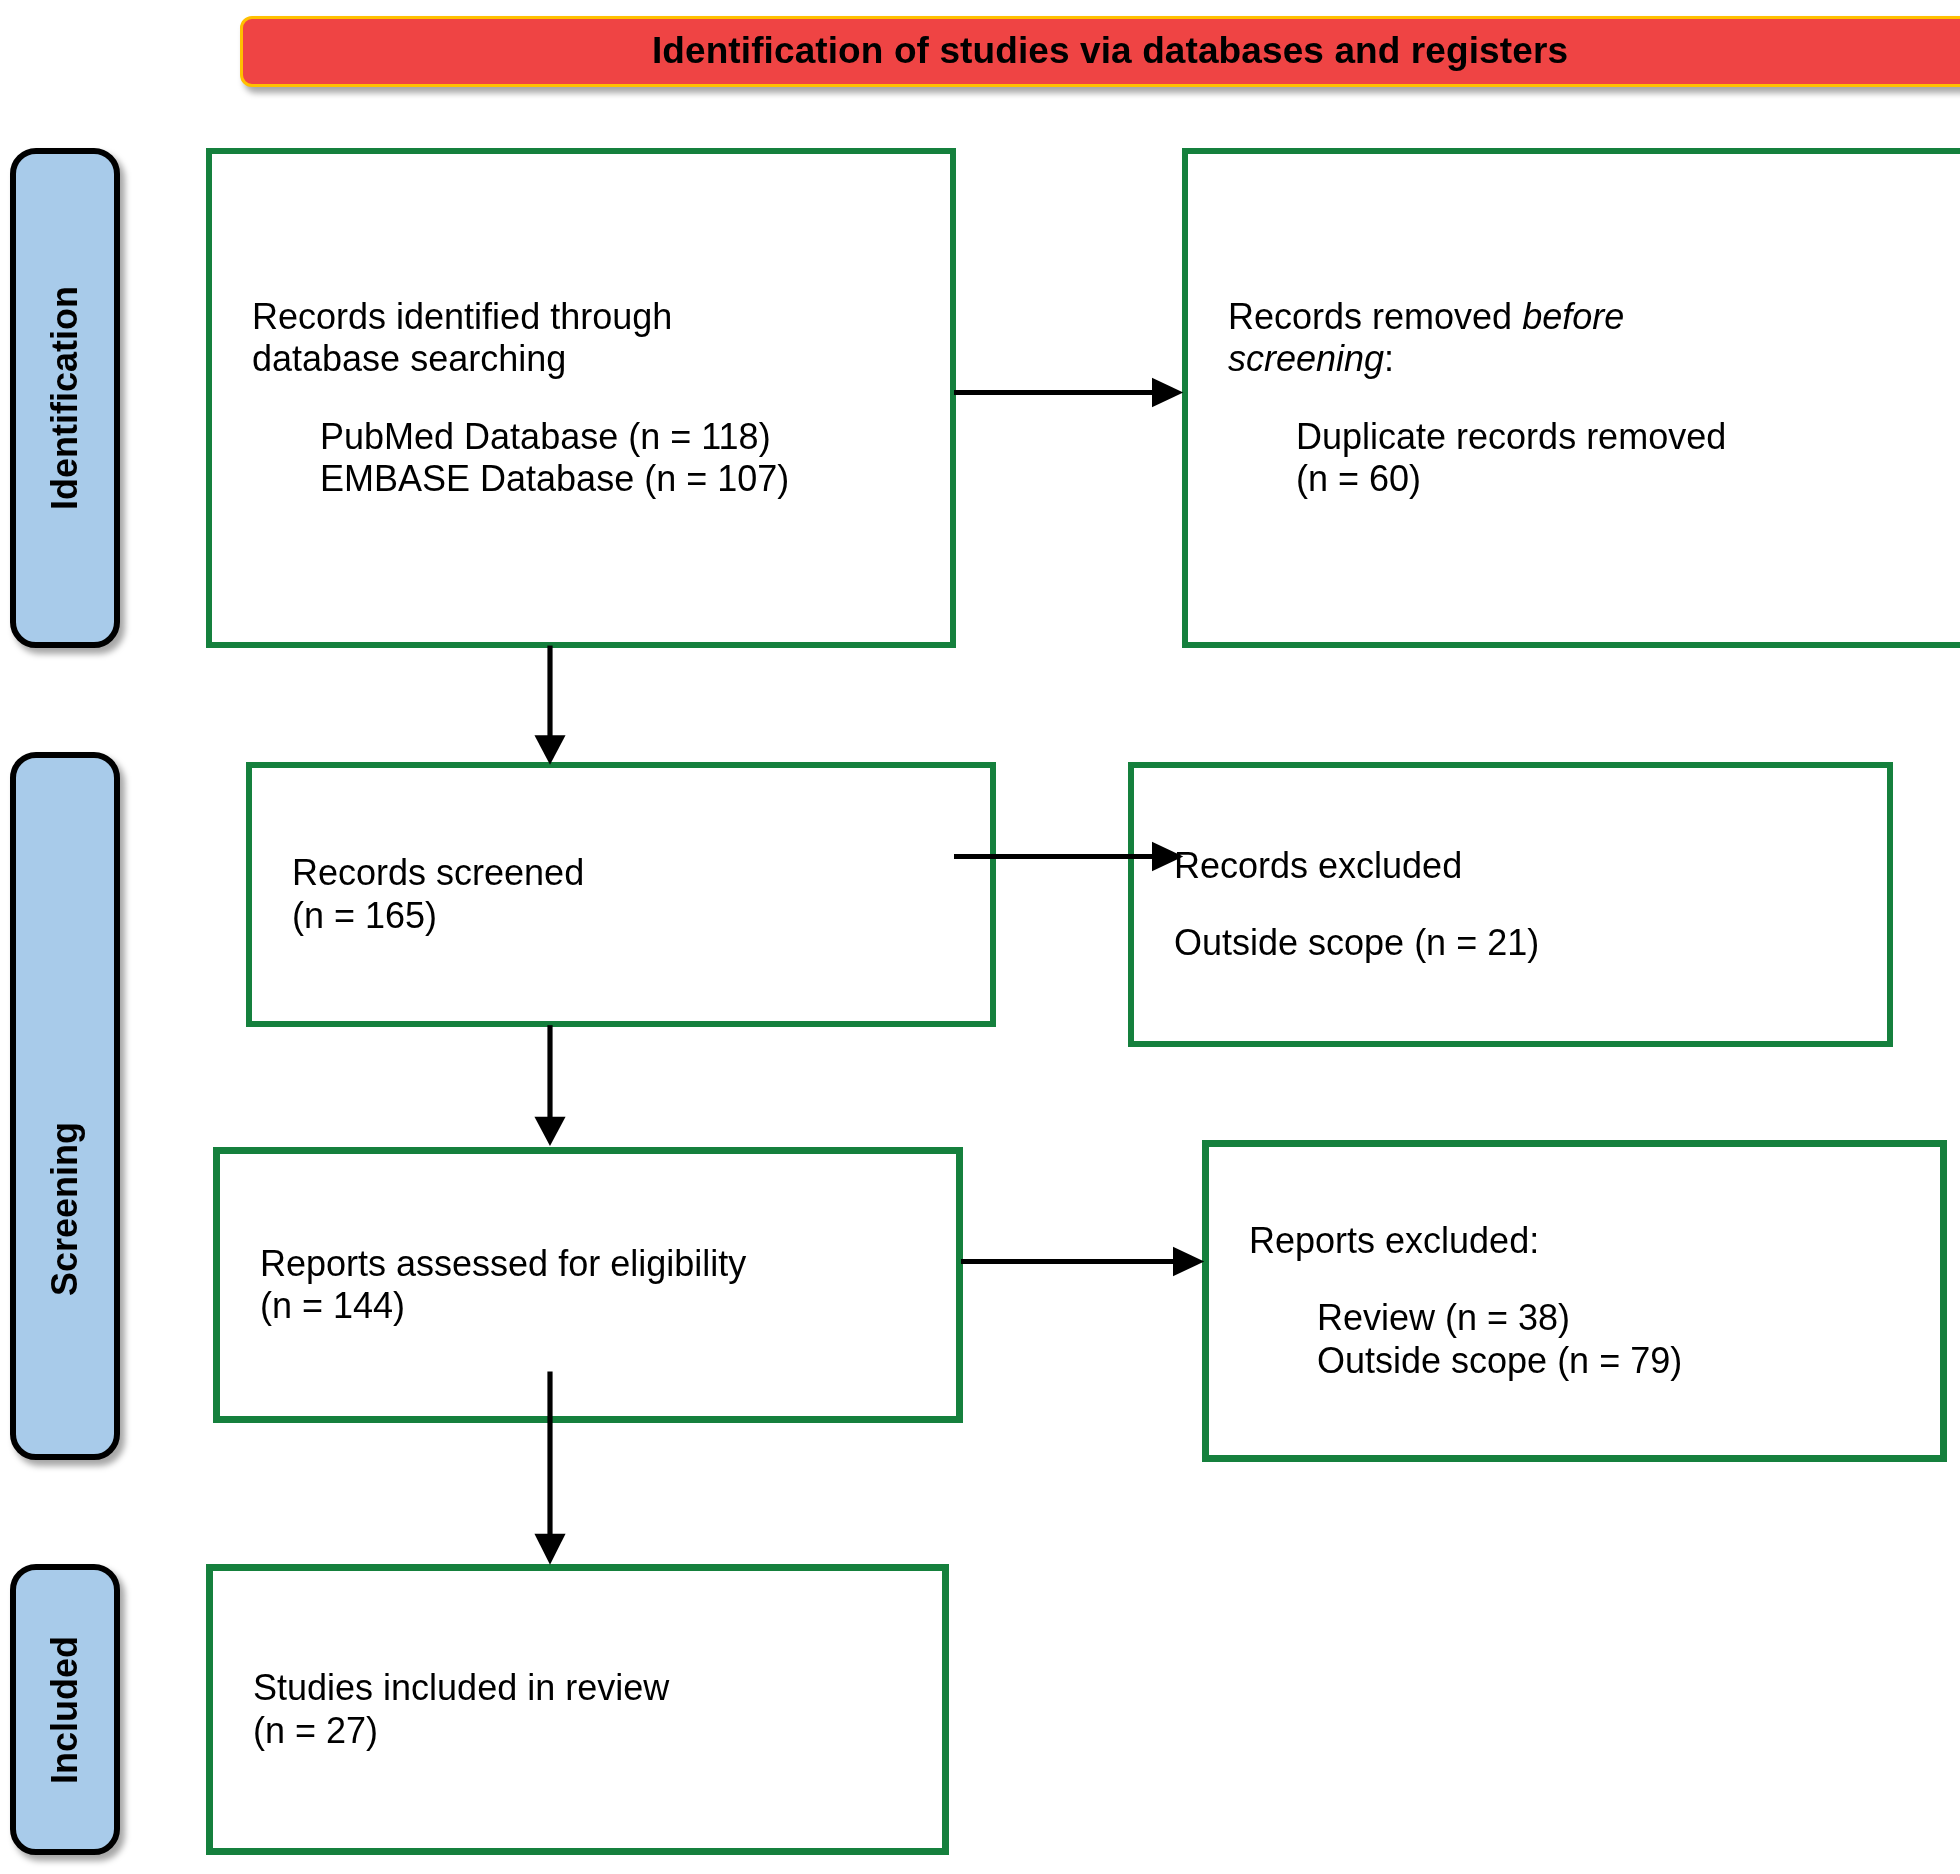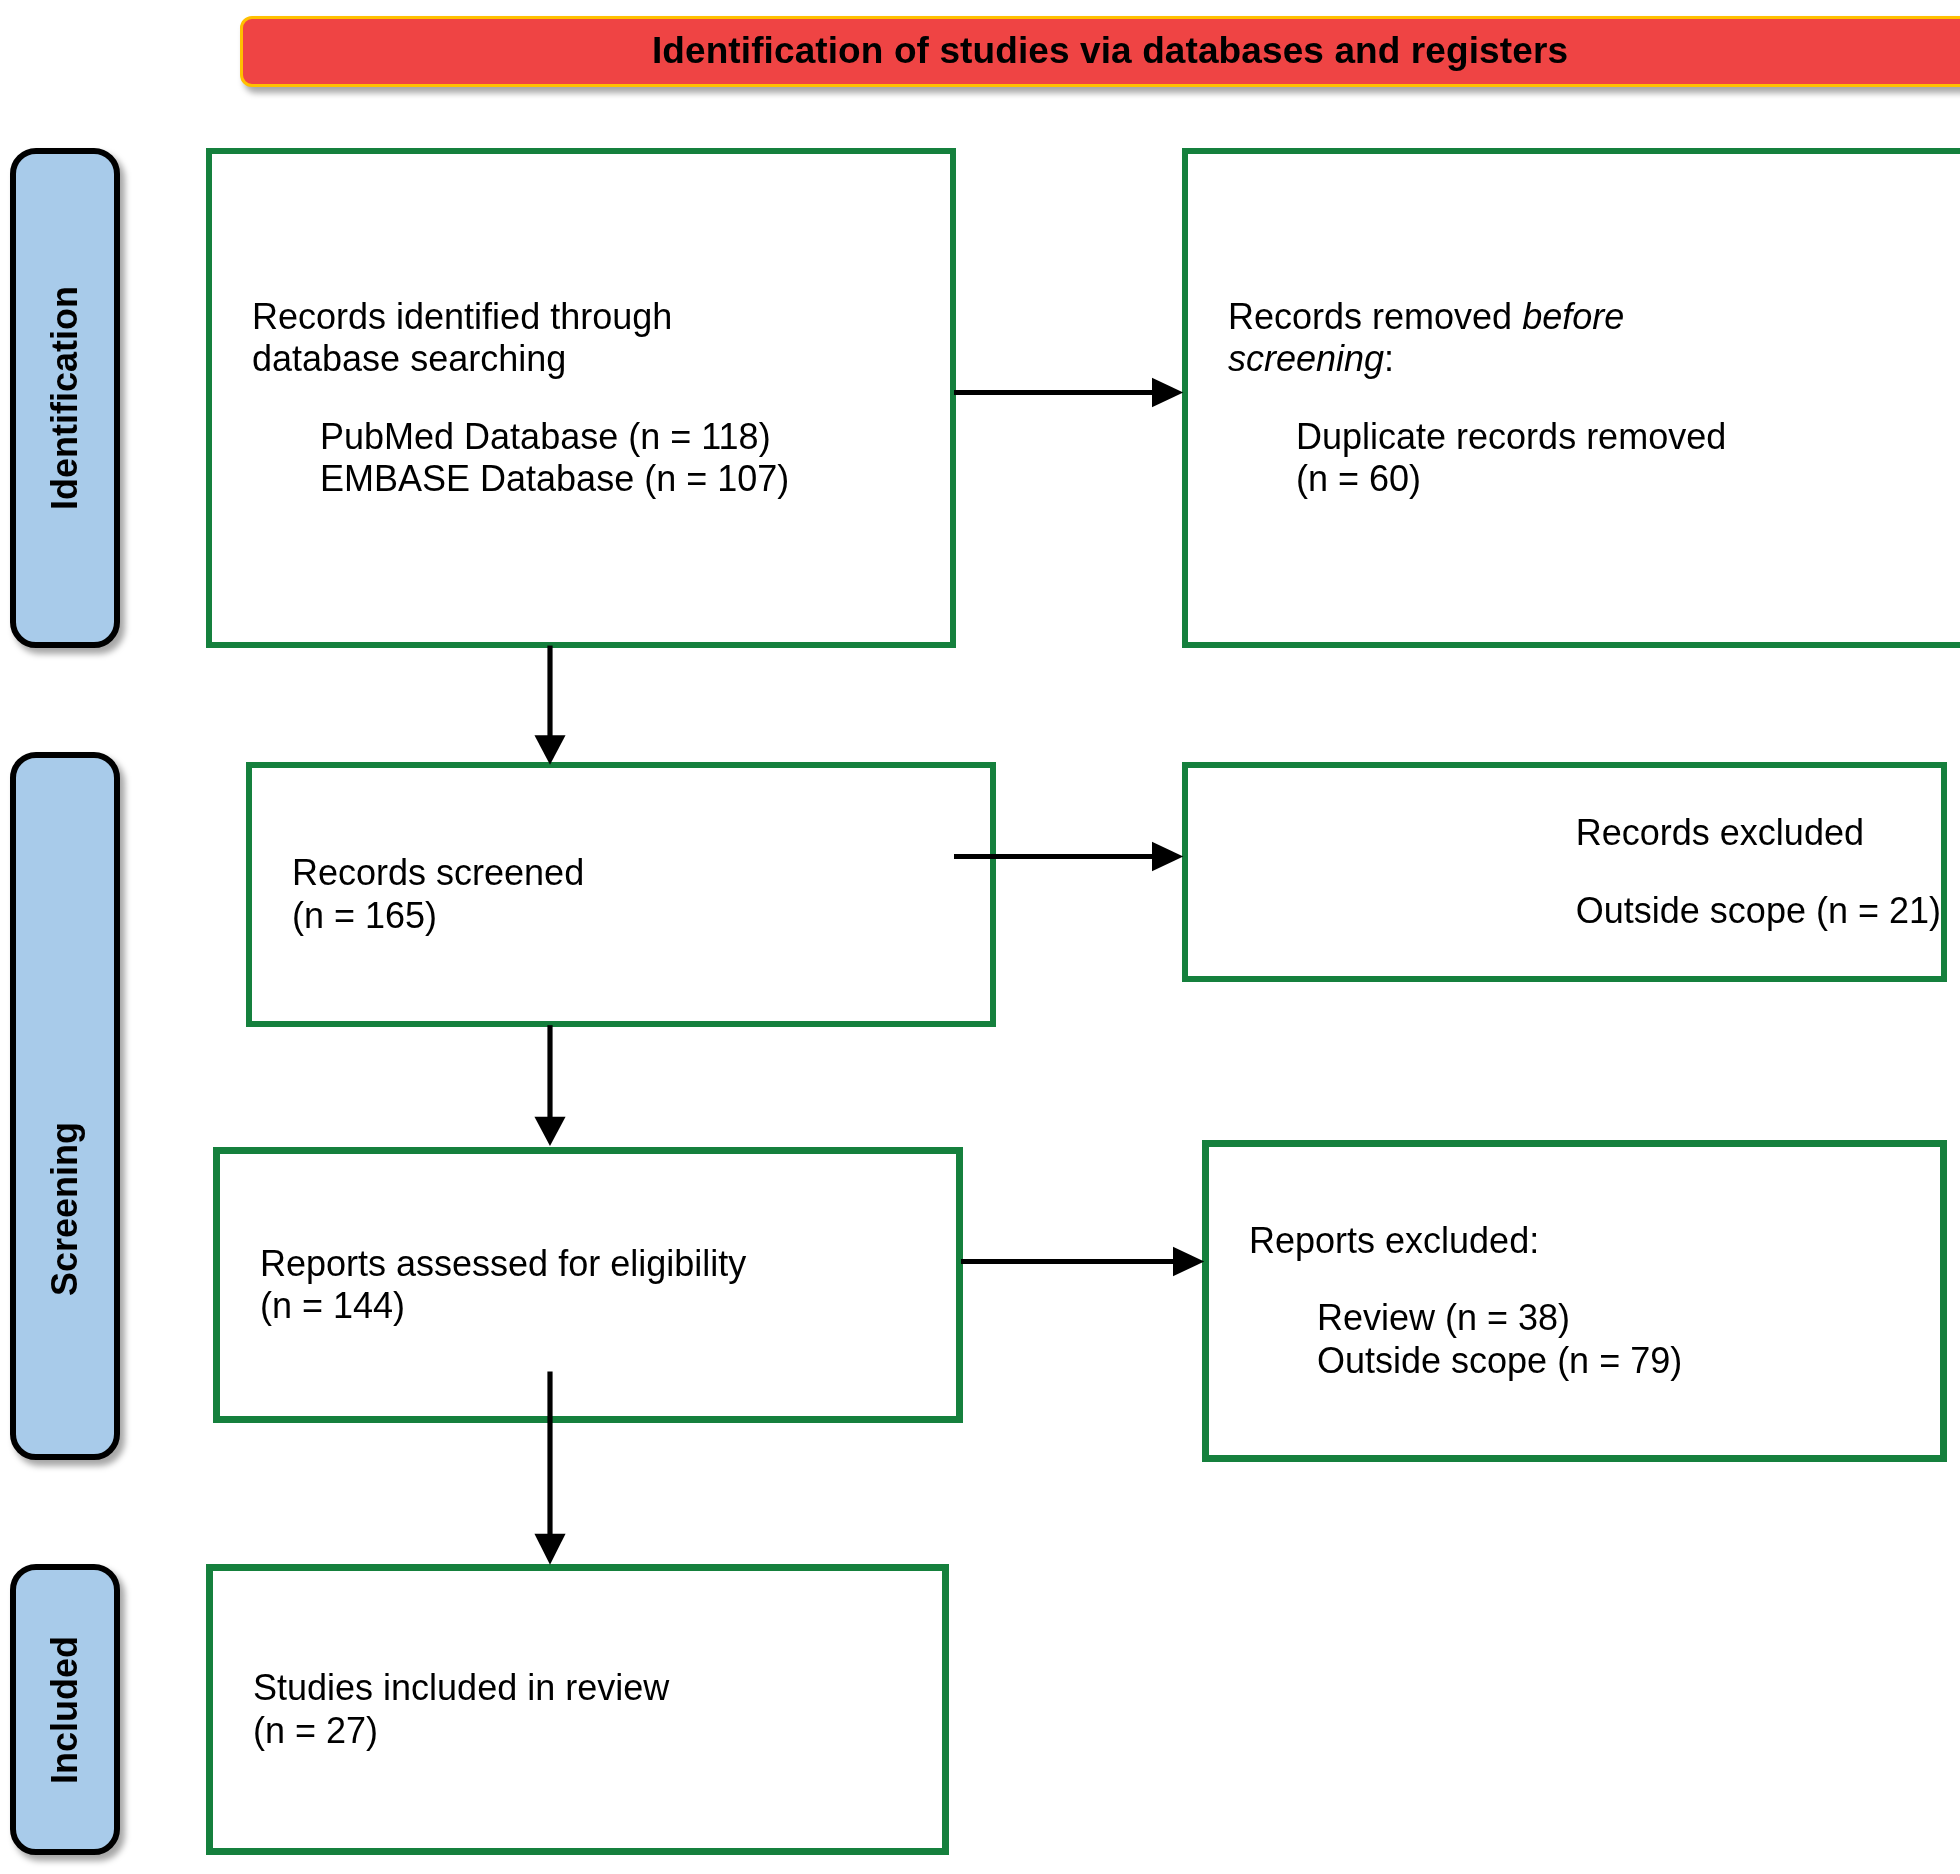--- a/index.html
+++ b/index.html
@@ -88,21 +88,21 @@
   }
   .box-text .indent { display: block; padding-left: 68px; }
   .box-text .gap { display: block; height: 35px; }
   .box-text em { font-style: italic; }
 
   
   #box-records-identified { left: 206px;  top: 148px;  width: 750px;  height: 500px; border-width: 6px; }
   #box-records-removed    { left: 1182px; top: 148px;  width: 831px;  height: 500px; border-width: 6px; }
   
   #box-records-screened   { left: 206px;  top: 762px;  width: 750px;  height: 265px; border-width: 6px; margin-left: 40px; }
-  #box-records-excluded   { left: 1182px; top: 762px;  width: 765px;  height: 220px; border-width: 6px; align-items: flex-end; }
+  #box-records-excluded   { left: 1128px; top: 762px;  width: 765px;  height: 285px; border-width: 6px; }
   
   #box-reports-assessed   { left: 213px;  top: 1147px; width: 750px;  height: 276px; border-width: 7.8px; }
   #box-reports-excluded   { left: 1202px; top: 1140px; width: 745px;  height: 322px; border-width: 7.8px; }
   
   #box-studies-included   { left: 206px;  top: 1564px; width: 743px;  height: 291px; border-width: 7.8px; }
 
   
   .conn { position: absolute; }
   .conn svg { display: block; }
 </style>

